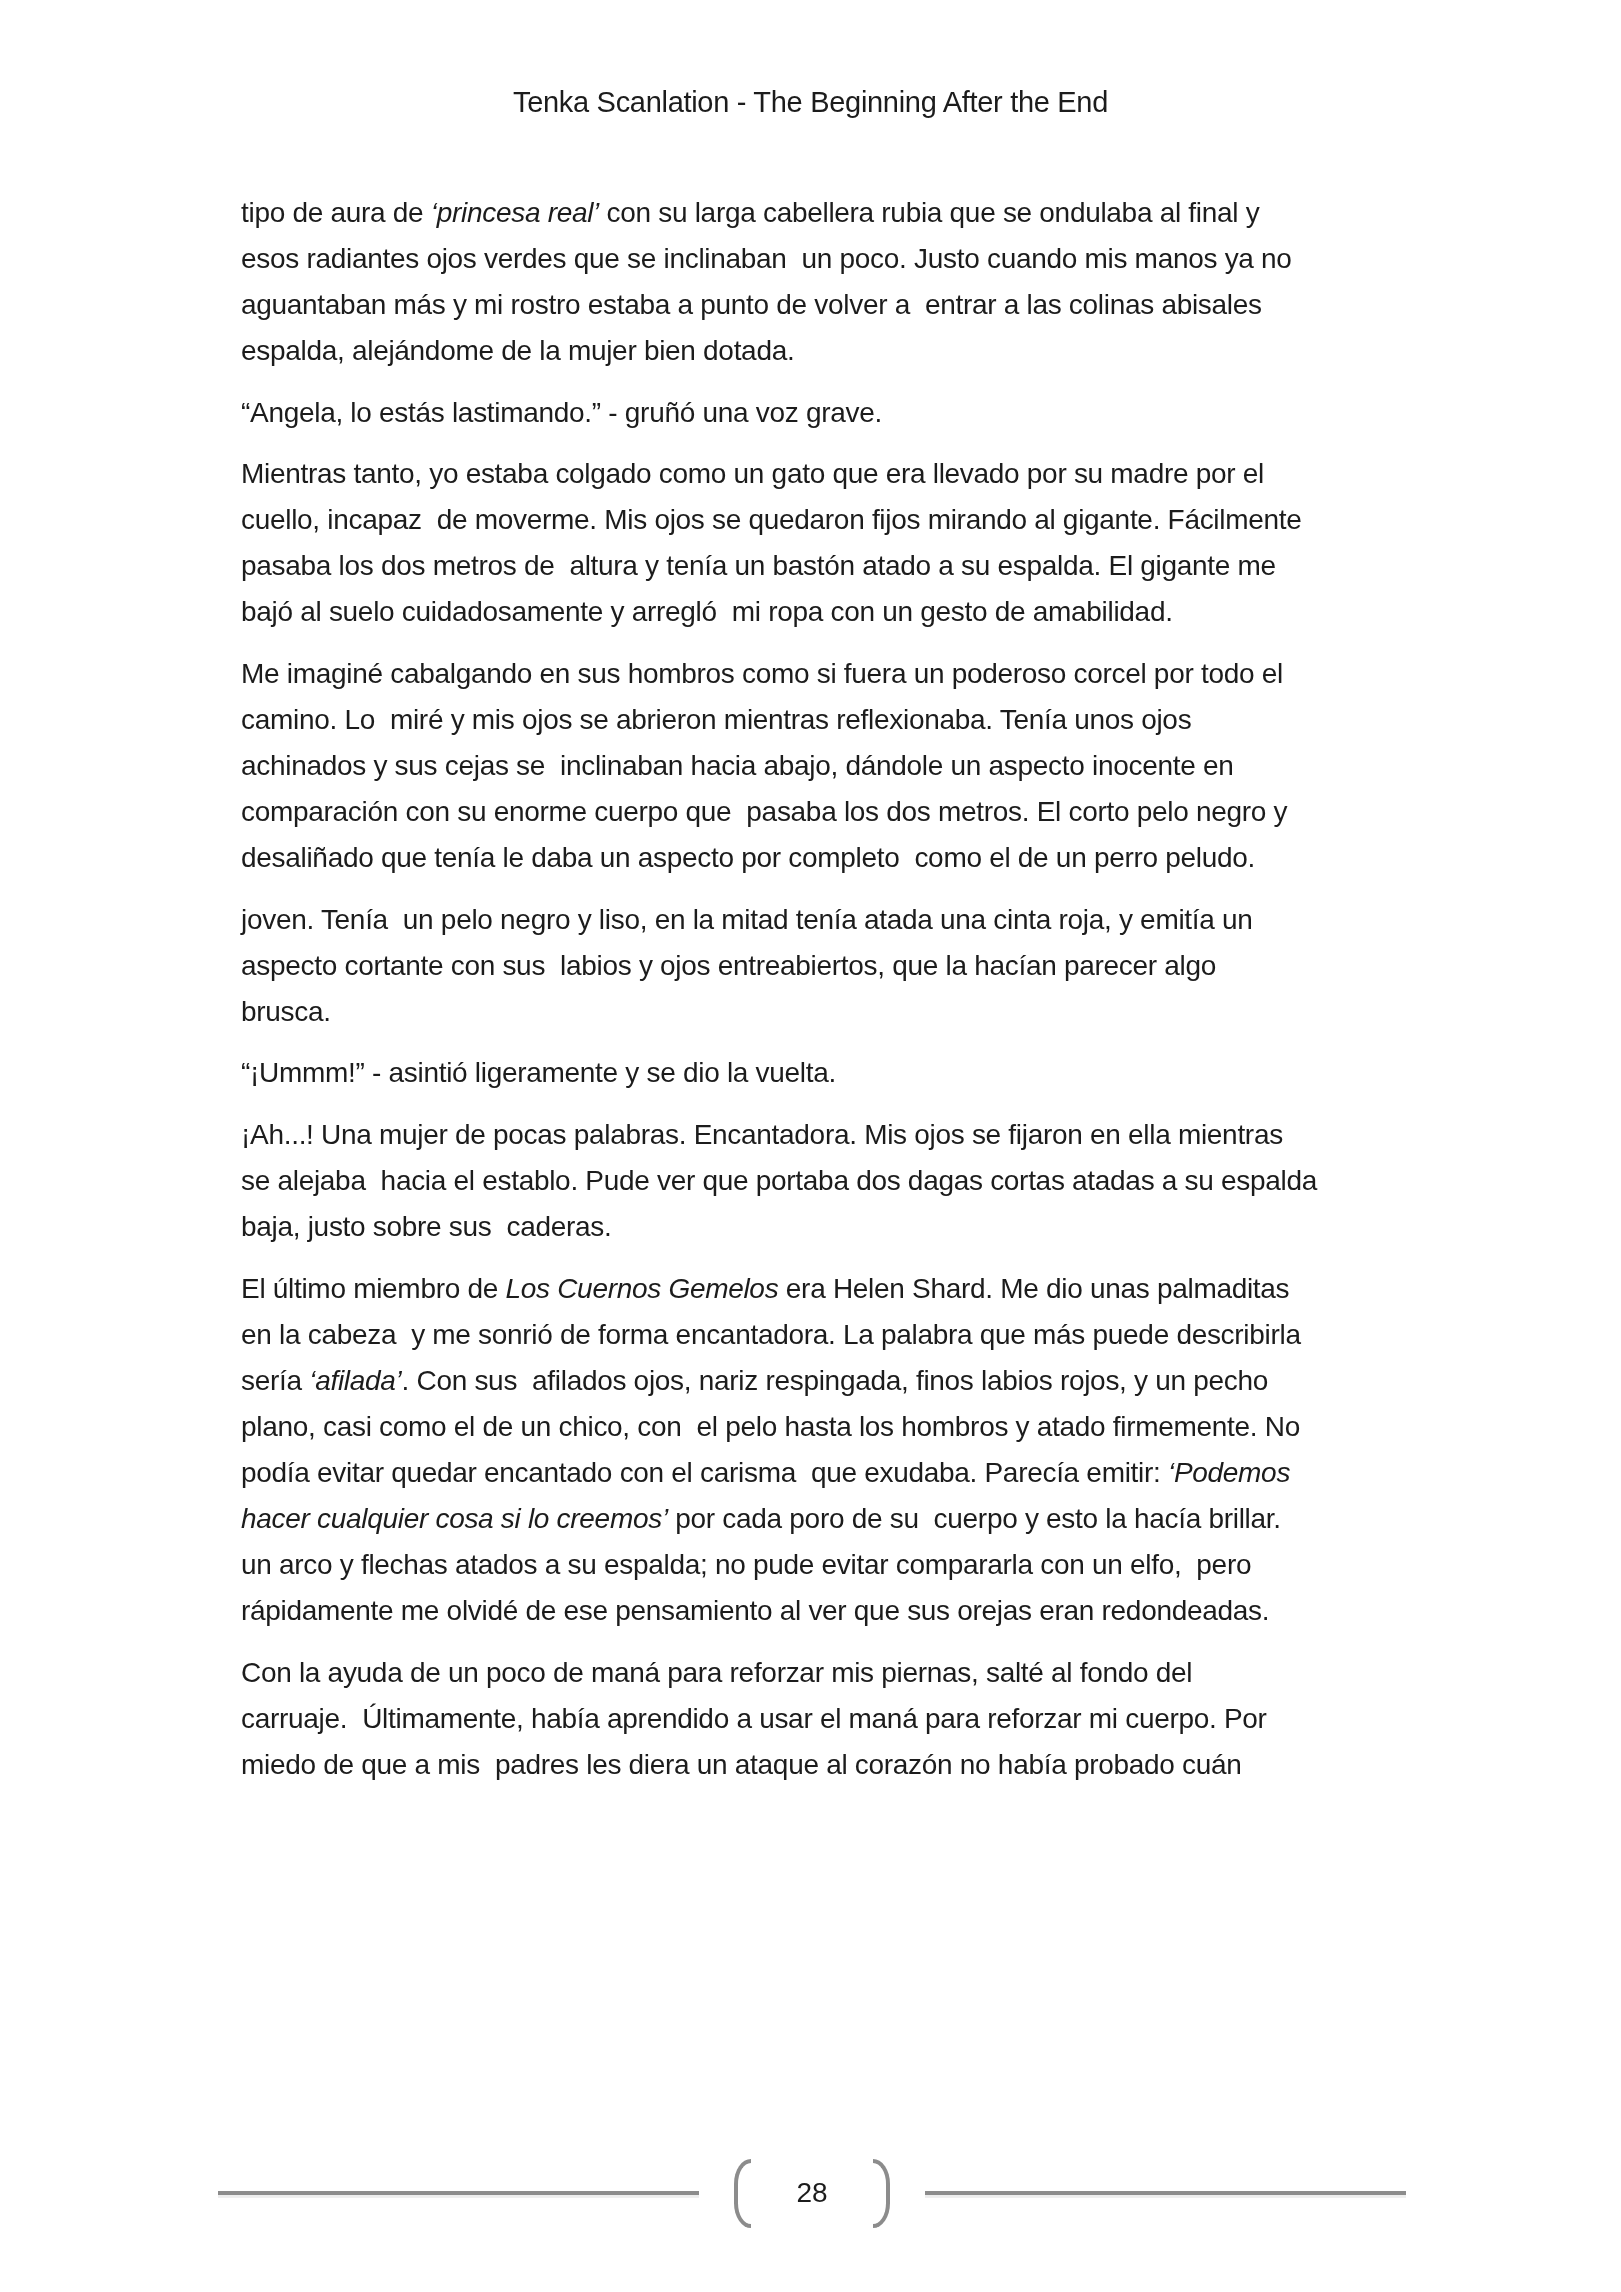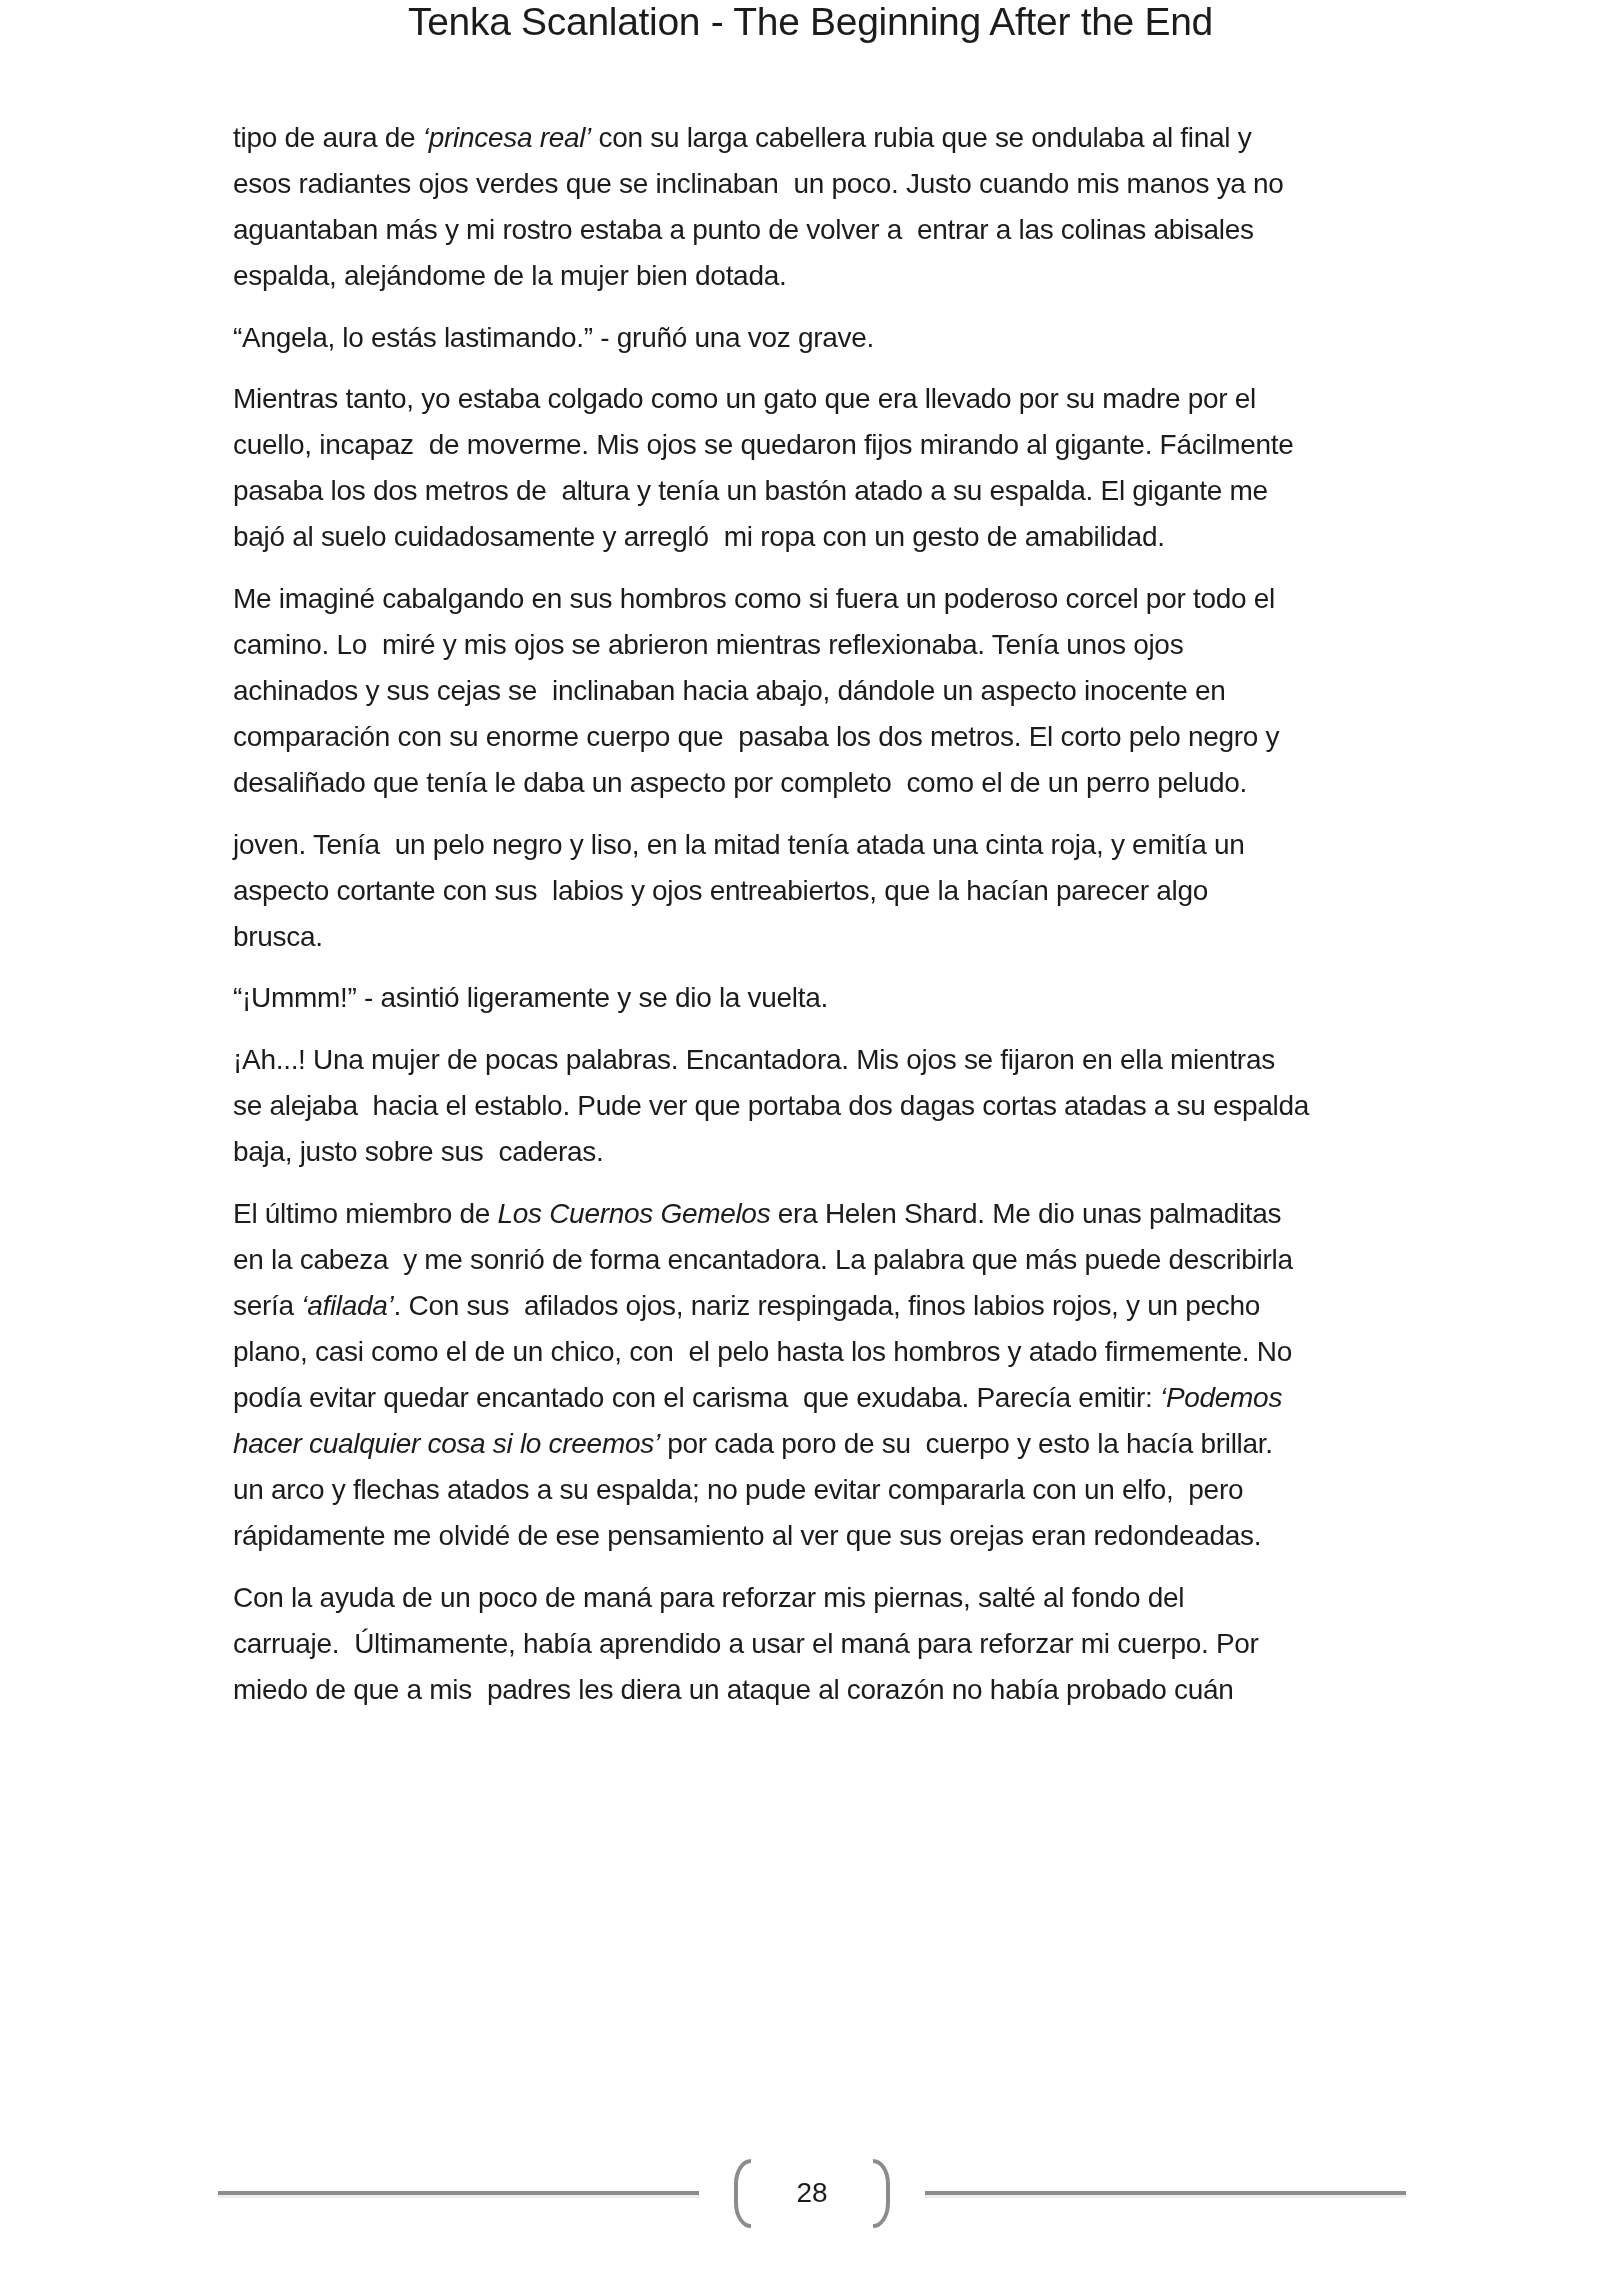--- a/index.html
+++ b/index.html
@@ -6,34 +6,36 @@
   .page {
     position: relative;
     width: 1621px;
     height: 2293px;
     background: #ffffff;
     overflow: hidden;
     font-family: "Liberation Sans", "DejaVu Sans", sans-serif;
     color: #1c1c1c;
   }
   .header {
+    padding-top: 86px;
     text-align: center;
-    font-size: 39px;
+    font-size: 29px;
     letter-spacing: -0.3px;
   }
   .body-text {
     margin: 71px 0 0 233px;
     width: 1196px;
   }
   .paragraph { margin: 0 0 15.7px 0; }
   .line {
     white-space: pre;
     font-size: 28px;
     line-height: 46px;
     letter-spacing: -0.3px;
+    margin-left: 8px;
   }
   .italic { font-style: italic; }
   .footer {
     position: absolute;
     top: 2156px;
     left: 218px;
     width: 1188px;
     height: 74px;
     display: flex;
     align-items: center;

